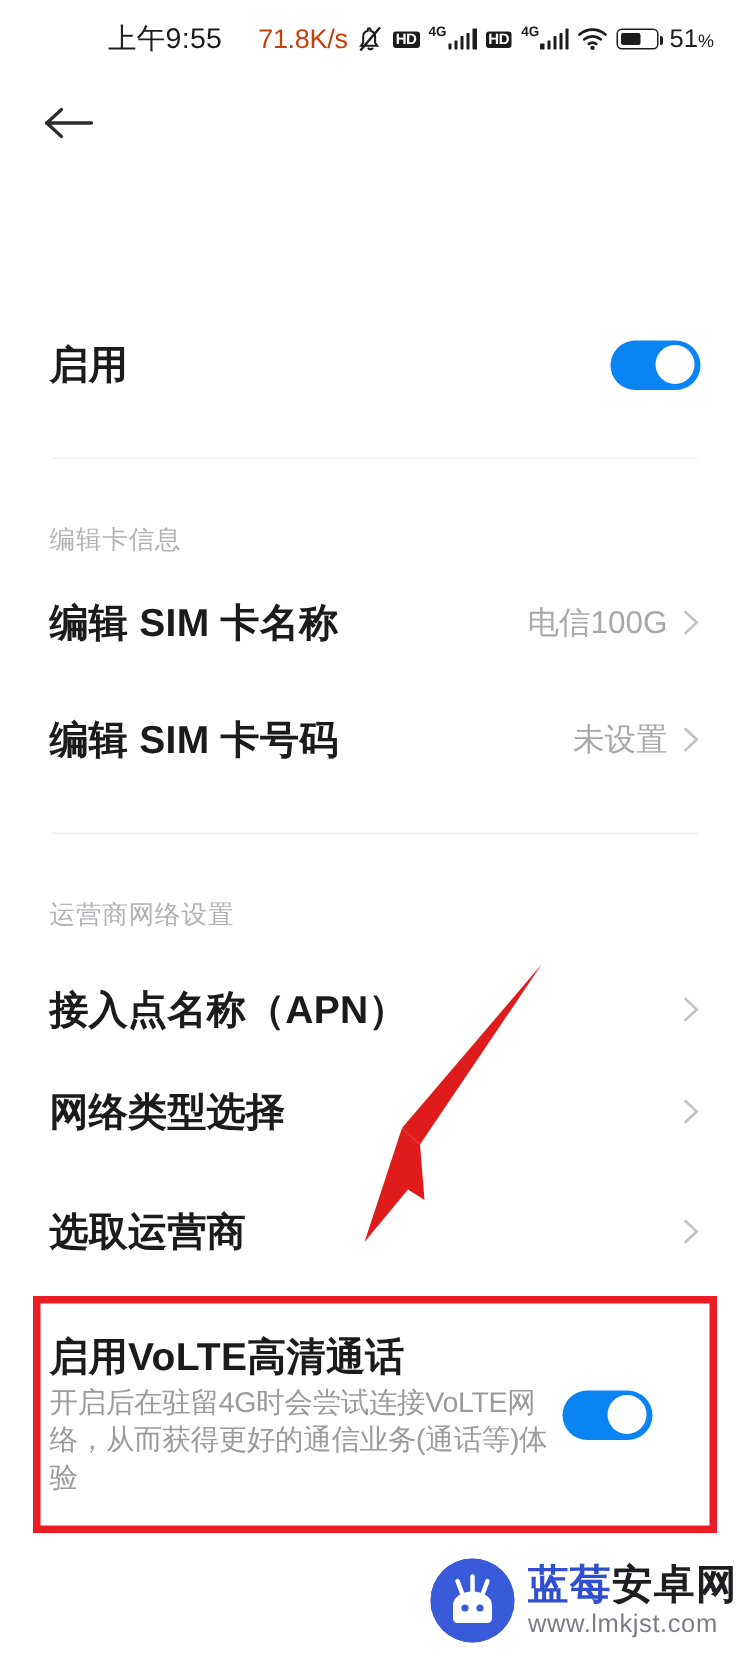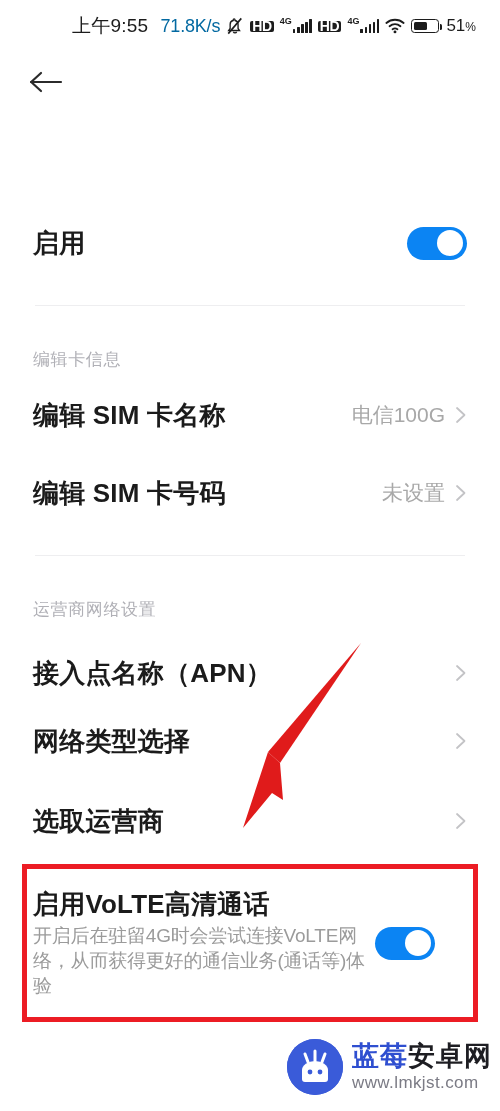--- a/index.html
+++ b/index.html
@@ -39,28 +39,28 @@
   }
   .sb-right {
     position: absolute;
     right: 16px;
     display: flex;
     align-items: center;
     gap: 6px;
   }
   .sb-speed {
     font-size: 18px;
-    color: #0369a1;
+    color: #c2410c;
     white-space: nowrap;
     letter-spacing: -0.2px;
   }
   .icon-mute { width: 18px; height: 20px; display:block; }
   .hd-badge {
     font-family: "Liberation Sans", sans-serif;
-    font-size: 14px;
+    font-size: 10px;
     font-weight: bold;
     color: #ffffff;
     background: #1c1c1c;
     border-radius: 2px;
     padding: 1px 2px 1px 2px;
     line-height: 9px;
     letter-spacing: -0.3px;
   }
   .sig-group { display: flex; align-items: flex-end; gap: 1px; }
   .sig-4g {

